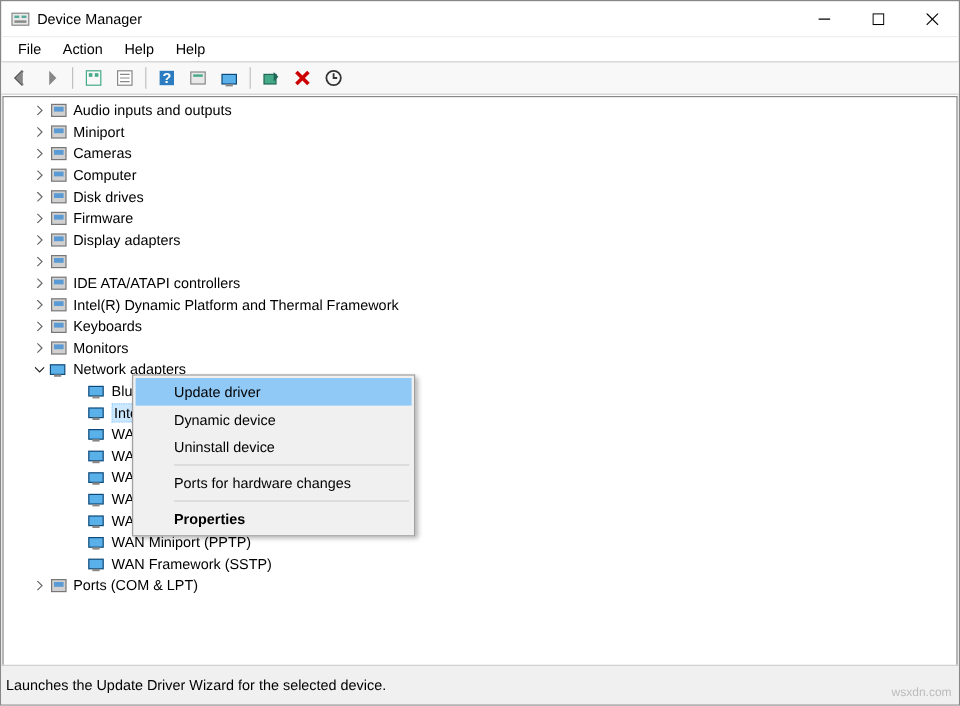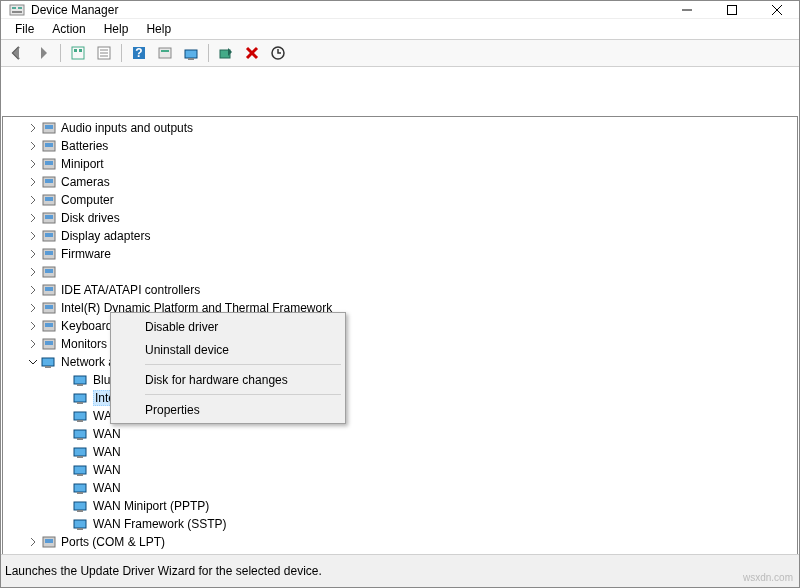--- a/index.html
+++ b/index.html
@@ -1,57 +1,57 @@
 <!DOCTYPE html>
 <html><head>
 <meta charset="utf-8">
 <style>
 * { box-sizing: border-box; margin: 0; padding: 0; font-family: "Segoe UI", Tahoma, sans-serif; font-size: 12px; }
 body { width: 800px; height: 588px; background: #fff; border: 1px solid #888; overflow: hidden; position: relative; }
 
 
-.titlebar { height: 18px; display: flex; align-items: center; padding: 0 0 0 8px; border-bottom: 1px solid #eee; }
+.titlebar { height: 30px; display: flex; align-items: center; padding: 0 0 0 8px; border-bottom: 1px solid #eee; }
 .titlebar .app-icon { width: 16px; height: 16px; margin-right: 6px; }
 .titlebar .title { flex: 1; font-size: 12px; }
 .titlebar .win-btn { width: 45px; height: 30px; display: flex; align-items: center; justify-content: center; cursor: default; }
 .titlebar .win-btn svg { width: 10px; height: 10px; }
 
 
 .menubar { height: 20px; display: flex; align-items: center; padding: 0 6px; gap: 2px; }
 .menubar .menu-item { padding: 2px 8px; cursor: default; }
 
 
 .toolbar { height: 28px; border-top: 1px solid #d0d0d0; border-bottom: 1px solid #d0d0d0; display: flex; align-items: center; padding: 0 4px; gap: 2px; background: #f8f8f8; }
 .toolbar .tb-btn { width: 24px; height: 24px; display: flex; align-items: center; justify-content: center; border: 1px solid transparent; cursor: default; }
 .toolbar .tb-sep { width: 1px; height: 18px; background: #c0c0c0; margin: 0 3px; }
 .toolbar svg { width: 16px; height: 16px; }
 
 
-.tree-wrap { position: absolute; top: 79px; left: 1px; right: 1px; bottom: 22px; border: 1px solid #888; display: flex; margin-top: 36px; }
+.tree-wrap { position: absolute; top: 79px; left: 1px; right: 1px; bottom: 22px; border: 1px solid #888; display: flex; }
 .tree { flex: 1; overflow-y: scroll; overflow-x: hidden; padding: 2px 0; position: relative; }
 .tree::-webkit-scrollbar { width: 17px; }
 .tree::-webkit-scrollbar-track { background: #f0f0f0; }
 .tree::-webkit-scrollbar-thumb { background: #c0c0c0; border: 1px solid #a0a0a0; }
 .tree::-webkit-scrollbar-button { height: 17px; background: #f0f0f0; border: 1px solid #a0a0a0; }
 
 .node { display: flex; align-items: center; height: 18px; padding-left: 8px; white-space: nowrap; cursor: default; }
 .node.indent1 { padding-left: 24px; }
 .node.indent2 { padding-left: 56px; }
 .node .arrow { width: 12px; height: 12px; display: inline-flex; align-items: center; justify-content: center; margin-right: 2px; }
 .node .arrow svg { width: 8px; height: 8px; }
 .node .noarrow { width: 14px; }
 .node .ico { width: 16px; height: 16px; margin-right: 4px; display: inline-flex; align-items: center; justify-content: center; }
 .node .label { font-size: 12px; }
 .node.selected .label { background: #cce8ff; border: 1px dotted #99d1ff; padding: 0 1px; }
 
 
 .ctx { position: absolute; left: 109px; top: 311px; width: 236px; background: #f0f0f0; border: 1px solid #a0a0a0; box-shadow: 2px 2px 4px rgba(0,0,0,0.3); z-index: 100; padding: 2px; }
 .ctx .ci { height: 23px; display: flex; align-items: center; padding-left: 32px; cursor: default; font-size: 12px; }
 .ctx .ci.hl { background: #90c8f6; }
-.ctx .ci.bold { font-weight: normal; }
+.ctx .ci.bold { font-weight: bold; }
 .ctx .sep { height: 1px; background: #d0d0d0; margin: 3px 2px 3px 32px; }
 
 
 .statusbar { position: absolute; bottom: 0; left: 0; right: 0; height: 20px; border-top: 1px solid #d0d0d0; display: flex; align-items: center; padding: 16px 4px; font-size: 12px; background: #f0f0f0; }
 .watermark { position: absolute; bottom: 4px; right: 6px; font-size: 10px; color: #bbb; z-index: 200; }
 </style>
 </head>
 <body>
 
 <div class="titlebar">
@@ -178,34 +178,20 @@
           <svg viewBox="0 0 8 8">
             <path d="M2 0 L6 4 L2 8" fill="none" stroke="#666"></path>
           </svg>
         </span>
         <span class="ico">
           <svg viewBox="0 0 16 16">
             <rect x="2" y="3" width="12" height="10" fill="#d0d0d0" stroke="#777"></rect>
             <rect x="4" y="5" width="8" height="4" fill="#5a9bd5"></rect>
           </svg>
         </span>
-        <span class="label">Batteries</span>
-      </div>
-      <div class="node indent1">
-        <span class="arrow">
-          <svg viewBox="0 0 8 8">
-            <path d="M2 0 L6 4 L2 8" fill="none" stroke="#666"></path>
-          </svg>
-        </span>
-        <span class="ico">
-          <svg viewBox="0 0 16 16">
-            <rect x="2" y="3" width="12" height="10" fill="#d0d0d0" stroke="#777"></rect>
-            <rect x="4" y="5" width="8" height="4" fill="#5a9bd5"></rect>
-          </svg>
-        </span>
         <span class="label">Miniport</span>
       </div>
       <div class="node indent1">
         <span class="arrow">
           <svg viewBox="0 0 8 8">
             <path d="M2 0 L6 4 L2 8" fill="none" stroke="#666"></path>
           </svg>
         </span>
         <span class="ico">
           <svg viewBox="0 0 16 16">
@@ -248,48 +234,48 @@
           <svg viewBox="0 0 8 8">
             <path d="M2 0 L6 4 L2 8" fill="none" stroke="#666"></path>
           </svg>
         </span>
         <span class="ico">
           <svg viewBox="0 0 16 16">
             <rect x="2" y="3" width="12" height="10" fill="#d0d0d0" stroke="#777"></rect>
             <rect x="4" y="5" width="8" height="4" fill="#5a9bd5"></rect>
           </svg>
         </span>
+        <span class="label">Firmware</span>
+      </div>
+      <div class="node indent1">
+        <span class="arrow">
+          <svg viewBox="0 0 8 8">
+            <path d="M2 0 L6 4 L2 8" fill="none" stroke="#666"></path>
+          </svg>
+        </span>
+        <span class="ico">
+          <svg viewBox="0 0 16 16">
+            <rect x="2" y="3" width="12" height="10" fill="#d0d0d0" stroke="#777"></rect>
+            <rect x="4" y="5" width="8" height="4" fill="#5a9bd5"></rect>
+          </svg>
+        </span>
         <span class="label">Display adapters</span>
       </div>
       <div class="node indent1">
         <span class="arrow">
           <svg viewBox="0 0 8 8">
             <path d="M2 0 L6 4 L2 8" fill="none" stroke="#666"></path>
           </svg>
         </span>
         <span class="ico">
           <svg viewBox="0 0 16 16">
             <rect x="2" y="3" width="12" height="10" fill="#d0d0d0" stroke="#777"></rect>
             <rect x="4" y="5" width="8" height="4" fill="#5a9bd5"></rect>
           </svg>
         </span>
-        <span class="label">Firmware</span>
-      </div>
-      <div class="node indent1">
-        <span class="arrow">
-          <svg viewBox="0 0 8 8">
-            <path d="M2 0 L6 4 L2 8" fill="none" stroke="#666"></path>
-          </svg>
-        </span>
-        <span class="ico">
-          <svg viewBox="0 0 16 16">
-            <rect x="2" y="3" width="12" height="10" fill="#d0d0d0" stroke="#777"></rect>
-            <rect x="4" y="5" width="8" height="4" fill="#5a9bd5"></rect>
-          </svg>
-        </span>
       </div>
       <div class="node indent1">
         <span class="arrow">
           <svg viewBox="0 0 8 8">
             <path d="M2 0 L6 4 L2 8" fill="none" stroke="#666"></path>
           </svg>
         </span>
         <span class="ico">
           <svg viewBox="0 0 16 16">
             <rect x="2" y="3" width="12" height="10" fill="#d0d0d0" stroke="#777"></rect>
@@ -455,24 +441,25 @@
             <rect x="2" y="3" width="12" height="10" fill="#d0d0d0" stroke="#777"></rect>
             <rect x="4" y="5" width="8" height="4" fill="#5a9bd5"></rect>
           </svg>
         </span>
         <span class="label">Ports (COM &amp; LPT)</span>
       </div>
     </div>
 </div>
 
 <div class="ctx">
-  <div class="ci">Disable driver</div>
+  <div class="ci hl">Update driver</div>
+  <div class="ci">Dynamic device</div>
   <div class="ci">Uninstall device</div>
   <div class="sep"></div>
-  <div class="ci">Disk for hardware changes</div>
+  <div class="ci">Ports for hardware changes</div>
   <div class="sep"></div>
   <div class="ci bold">Properties</div>
 </div>
 
 <div class="statusbar">
   <span>Launches the Update Driver Wizard for the selected device.</span>
 </div>
 <div class="watermark">wsxdn.com</div>
 
 </body></html>

